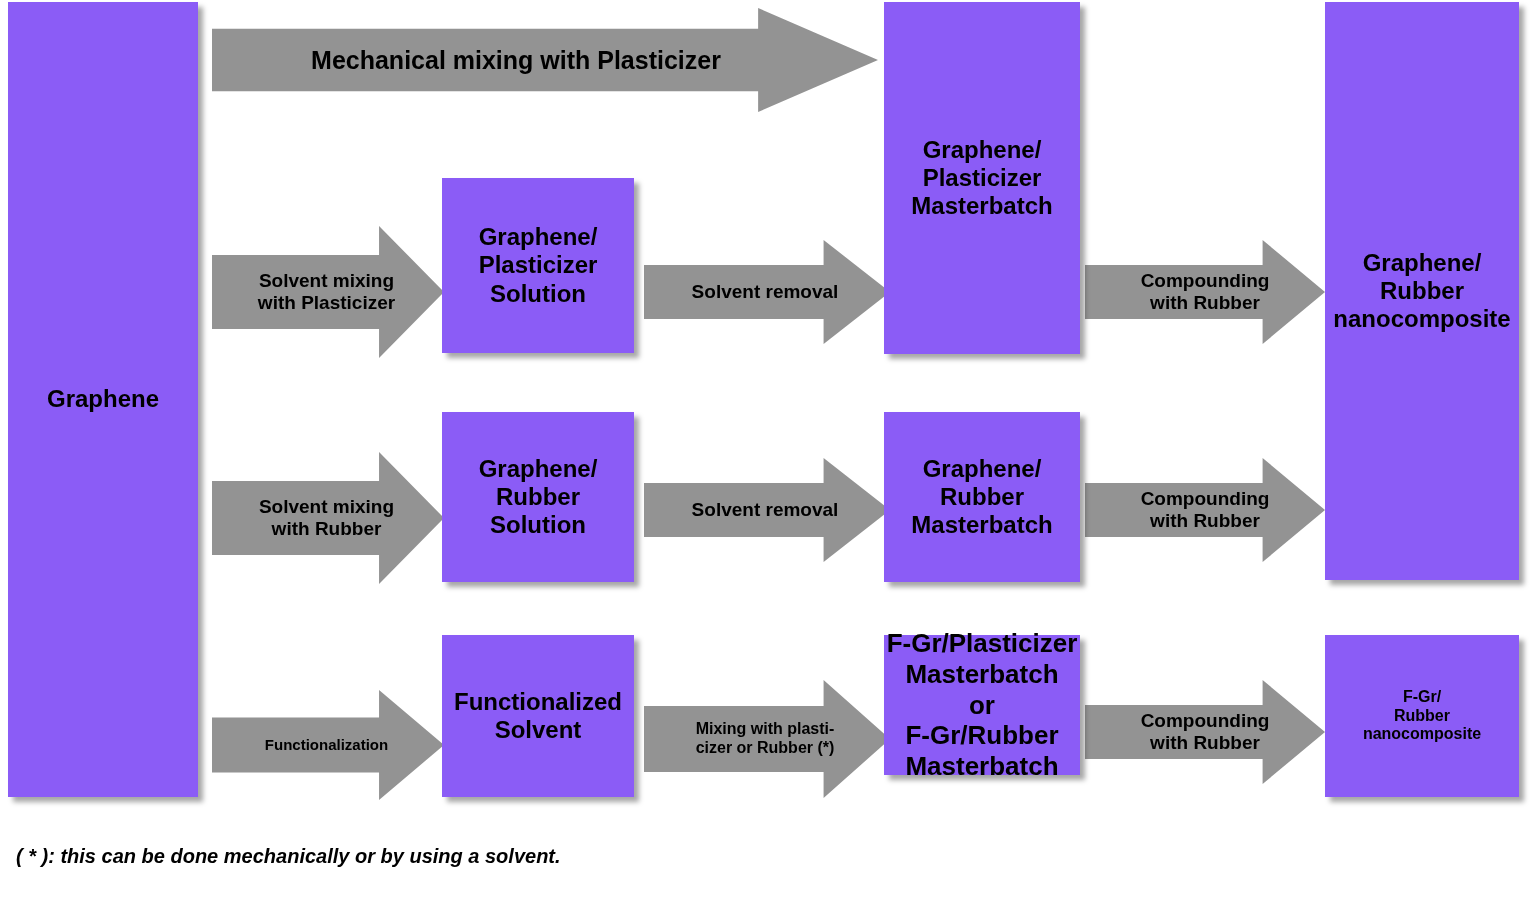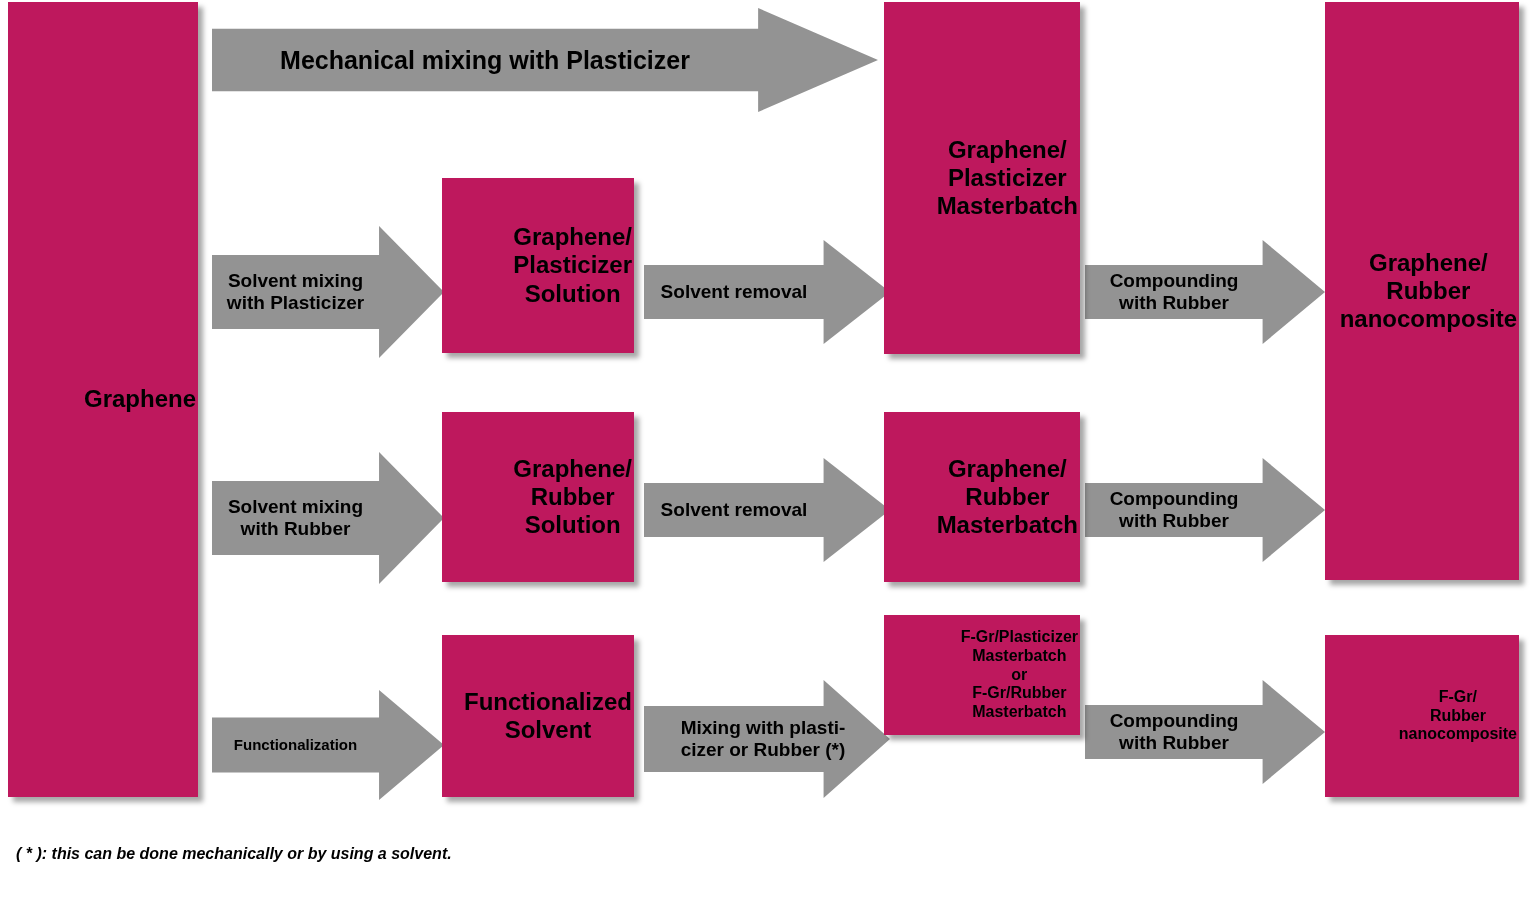--- a/index.html
+++ b/index.html
@@ -12,25 +12,25 @@
   }
   #canvas {
     position: relative;
     width: 1536px;
     height: 917px;
     background: #ffffff;
     overflow: hidden;
   }
   .box {
     position: absolute;
-    background: #be185d;
+    background: #8b5cf6;
     color: #000000;
     display: flex;
     align-items: center;
-    justify-content: flex-end;
+    justify-content: center;
     text-align: center;
     font-weight: bold;
     line-height: 1.18;
     box-shadow: 5px 5px 5px rgba(0,0,0,0.35);
     box-sizing: border-box;
     padding: 2px;
   }
   .box span { display: block; }
 
   
@@ -46,28 +46,29 @@
     text-align: center;
     line-height: 1.16;
     filter: drop-shadow(4px 4px 4px rgba(0,0,0,0.32));
   }
   .arrow .label {
     position: absolute;
     left: 0;
     top: 50%;
     transform: translateY(-50%);
     text-align: center;
+    padding-left: 31px;
   }
 
   .footnote {
     position: absolute;
     font-style: italic;
     font-weight: bold;
     color: #000000;
-    font-size: 16px;
+    font-size: 20px;
   }
 </style>
 </head>
 <body>
 
 <div id="canvas">
 
   <div class="arrow" style="left:212px; top:8px; width:666px; height:104px;
               clip-path: polygon(0 20%, 82% 20%, 82% 0, 100% 50%, 82% 100%, 82% 80%, 0 80%);">
     <div class="label" style="width:546px; font-size:25px; white-space:pre-line;">Mechanical mixing with Plasticizer</div>
@@ -107,21 +108,21 @@
 with Rubber</div>
   </div>
 
   <div class="arrow" style="left:212px; top:690px; width:232px; height:110px;
               clip-path: polygon(0 25%, 72% 25%, 72% 0, 100% 50%, 72% 100%, 72% 75%, 0 75%);">
     <div class="label" style="width:167px; font-size:15px; white-space:pre-line;">Functionalization</div>
   </div>
 
   <div class="arrow" style="left:644px; top:680px; width:246px; height:118px;
               clip-path: polygon(0 22%, 73% 22%, 73% 0, 100% 50%, 73% 100%, 73% 78%, 0 78%);">
-    <div class="label" style="width:180px; font-size:19px; white-space:pre-line;margin-left:29px;">Mixing with plasti-
+    <div class="label" style="width:180px; font-size:16px; white-space:pre-line;">Mixing with plasti-
 cizer or Rubber (*)</div>
   </div>
 
   <div class="arrow" style="left:1085px; top:680px; width:240px; height:104px;
               clip-path: polygon(0 24%, 74% 24%, 74% 0, 100% 50%, 74% 100%, 74% 76%, 0 76%);">
     <div class="label" style="width:178px; font-size:19px; white-space:pre-line;">Compounding
 with Rubber</div>
   </div>
 
   <div class="box" style="left:8px; top:2px; width:190px; height:795px; font-size:24px;">
@@ -156,21 +157,21 @@
     <span style="white-space:pre-line;">Graphene/
 Rubber
 Masterbatch</span>
   </div>
 
   <div class="box" style="left:442px; top:635px; width:192px; height:162px; font-size:24px;">
     <span style="white-space:pre-line;">Functionalized
 Solvent</span>
   </div>
 
-  <div class="box" style="left:884px; top:615px; width:196px; height:120px; font-size:16px;">
+  <div class="box" style="left:884px; top:635px; width:196px; height:140px; font-size:26px;">
     <span style="white-space:pre-line;">F-Gr/Plasticizer
 Masterbatch
 or
 F-Gr/Rubber
 Masterbatch</span>
   </div>
 
   <div class="box" style="left:1325px; top:635px; width:194px; height:162px; font-size:16px;">
     <span style="white-space:pre-line;">F-Gr/
 Rubber

